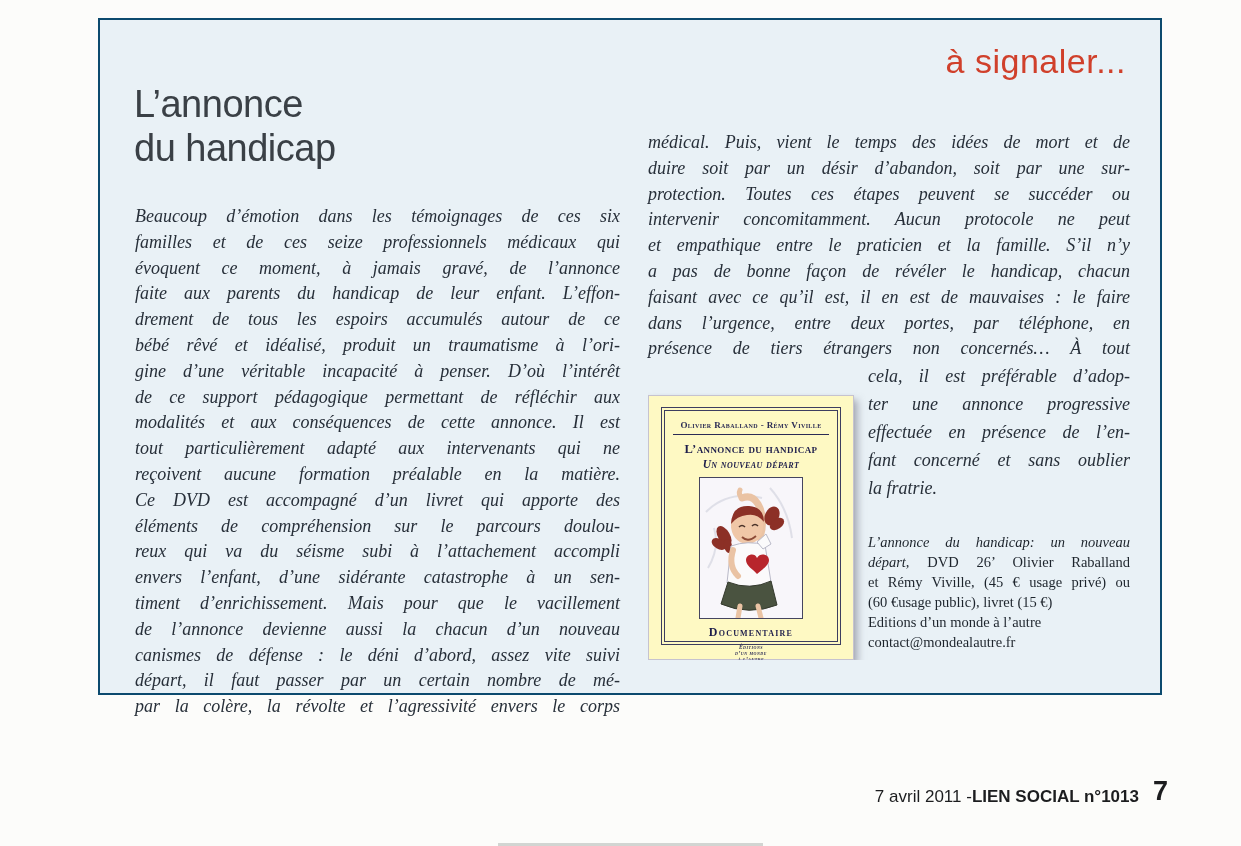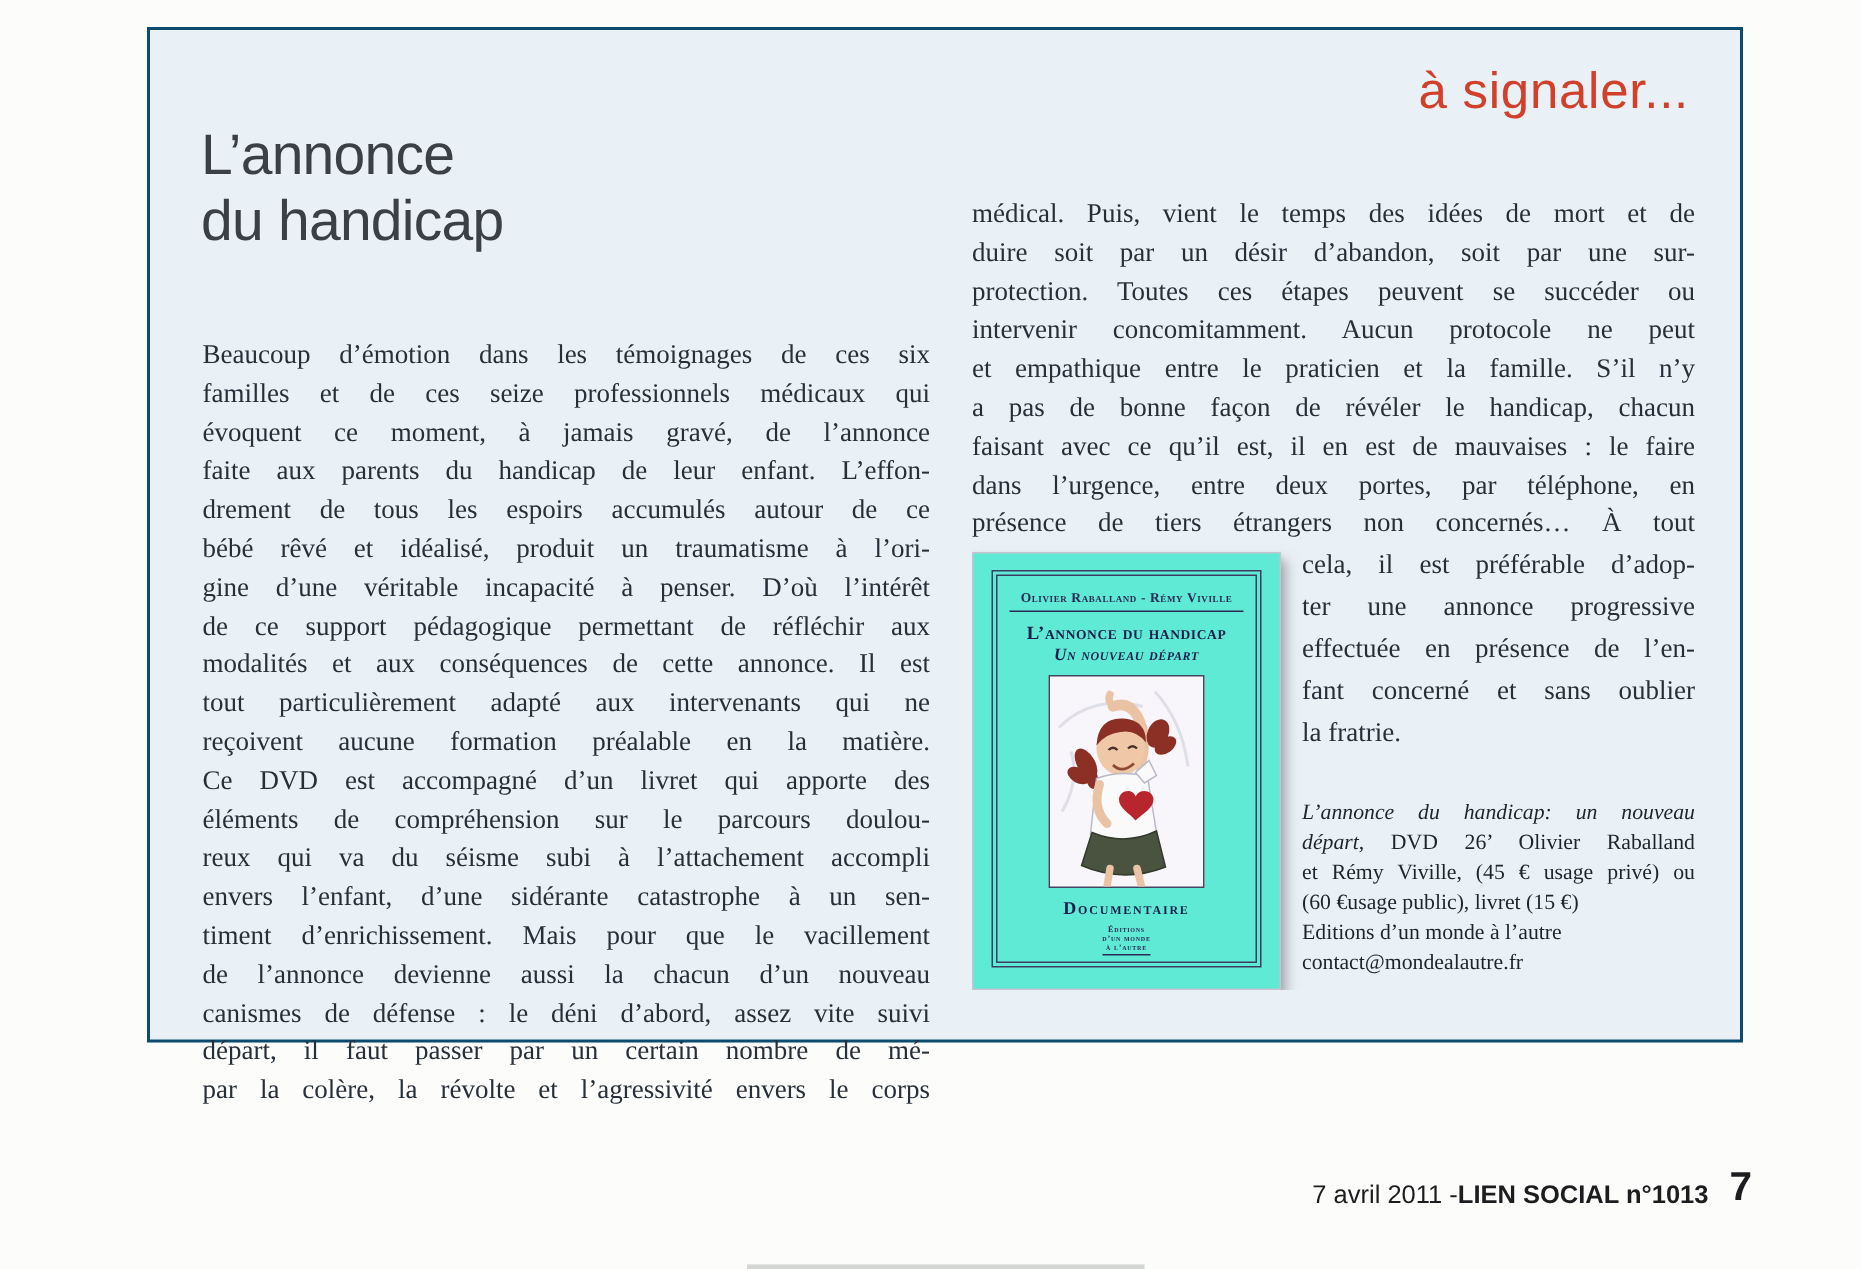--- a/index.html
+++ b/index.html
@@ -28,40 +28,42 @@
     position:absolute; left:34px; top:62px;
     font-size:38px; line-height:44px;
     color:#3a4046; letter-spacing:-0.5px;
   }
   
   .col {
     position:absolute;
     font-family:"Liberation Serif", "DejaVu Serif", serif;
     font-size:18px; color:#272f39;
   }
-  .col-left  { left:35px;  top:184px; width:485px;margin-top:20px; }
+  .col-left  { left:35px;  top:184px; width:485px; }
   .col-right { left:548px; top:110px; width:482px; }
   .tline {
     line-height:25.8px;
     text-align:justify; text-align-last:justify;
     white-space:normal;
+    font-style:italic;
   }
   .tline.no-just { text-align-last:left; }
   .wrap-lines .tline { line-height:28px; }
   
   .wrap-zone { overflow:hidden; }
   .dvd-fig {
     float:left; width:206px; height:292px;
     margin:6px 14px 0 0; position:relative;
   }
   .dvd-card {
     position:absolute; inset:0;
-    background:#5eead4;
+    background:#fef9c3;
     border:1px solid #c6c3cf;
     box-shadow:4px 5px 7px rgba(110,110,125,.5), -1px 2px 3px rgba(140,140,150,.35);
+    margin-top:27px;
   }
   .dvd-frame {
     position:absolute; left:12px; top:11px; right:12px; bottom:14px;
     border:1px solid #3d3d60;
   }
   .dvd-frame-inner {
     position:absolute; inset:2px;
     border:1px solid #3d3d60;
     text-align:center;
     color:#27274f;

